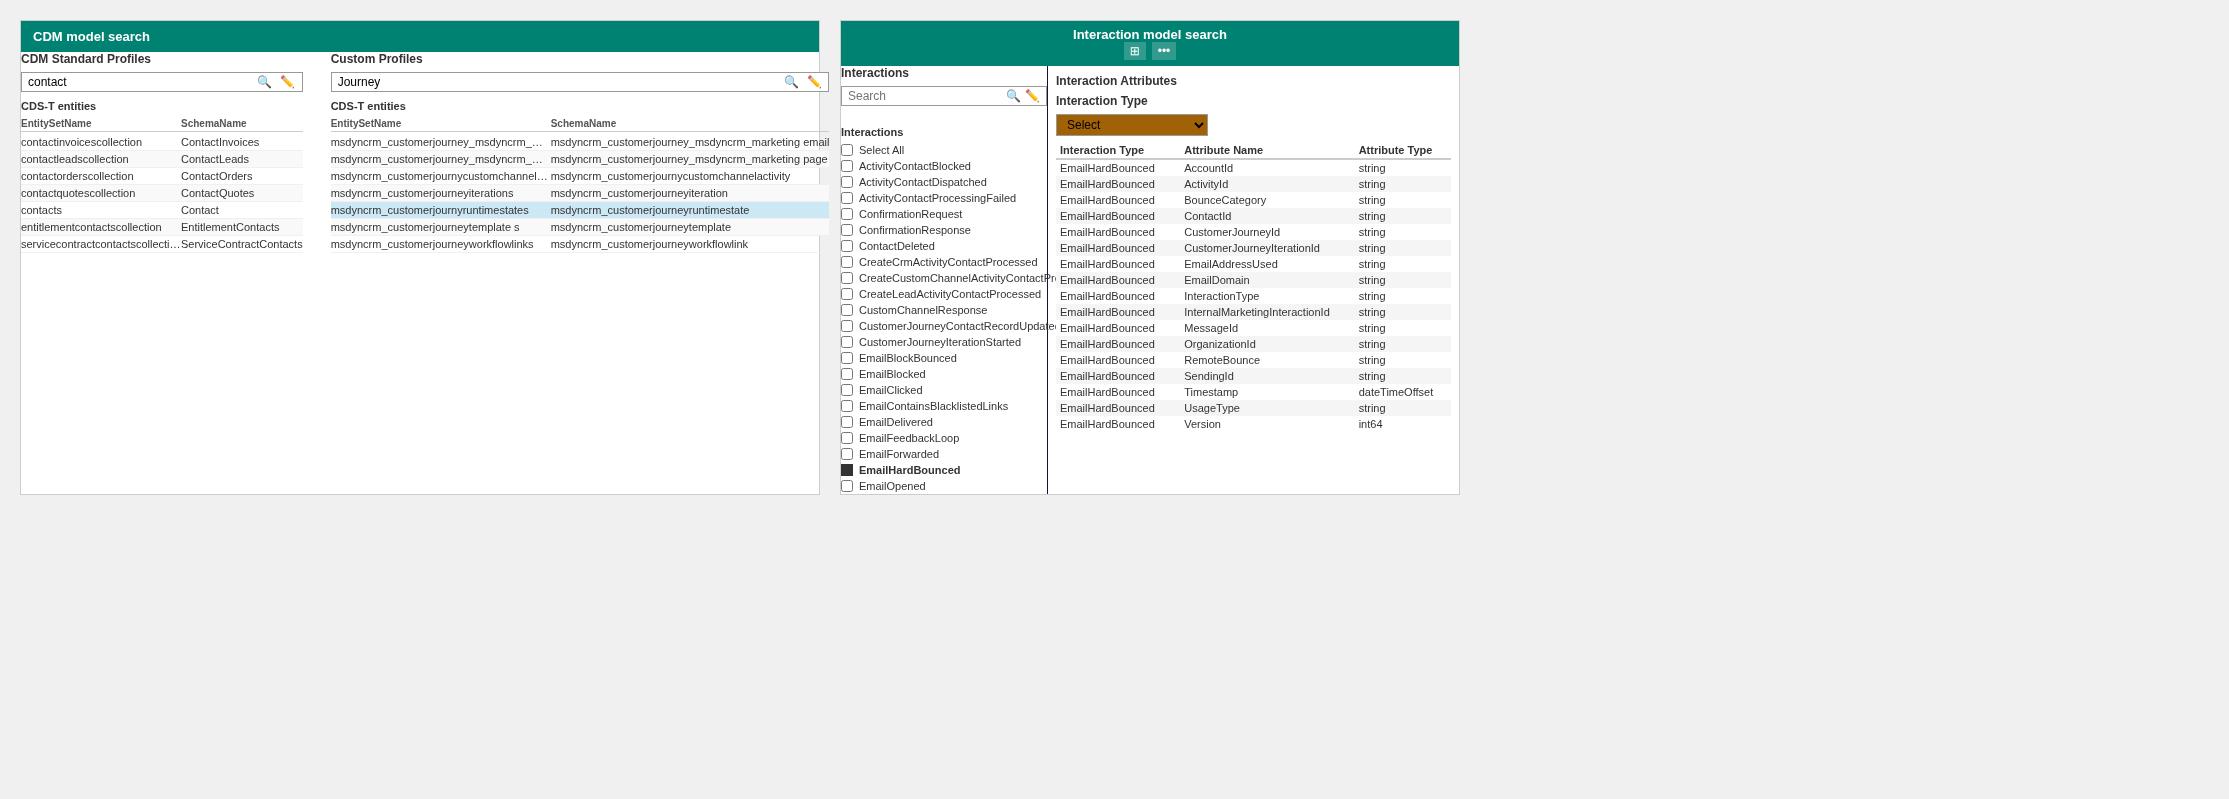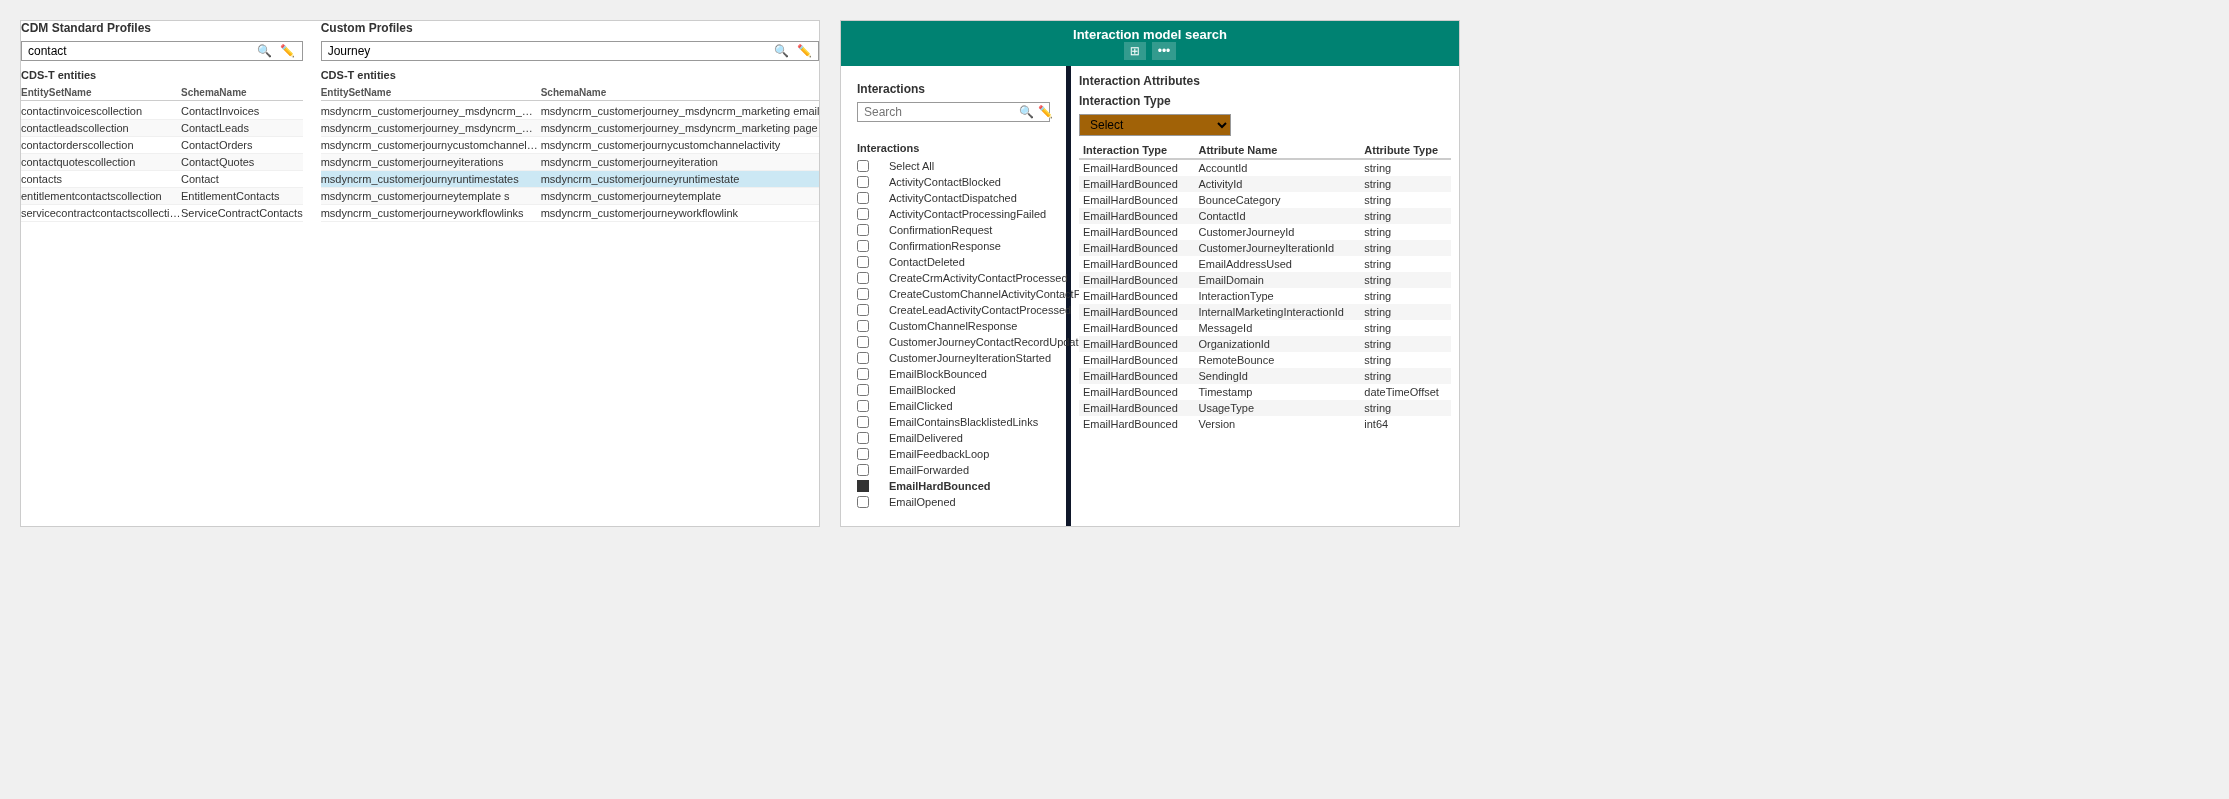--- a/index.html
+++ b/index.html
@@ -22,21 +22,21 @@
     }
     .panel-header {
       background: #008272;
       color: #fff;
       padding: 8px 12px;
       font-size: 13px;
       font-weight: 600;
     }
     .panel-body {
       display: flex;
-      gap: 18px;
+      gap: 28px;
     }
     .section {
       flex: 1;
     }
     .section-title {
       font-size: 12px;
       font-weight: 600;
       margin-bottom: 6px;
       color: #333;
     }
@@ -135,23 +135,23 @@
       color: #fff;
       padding: 2px 6px;
       cursor: pointer;
       font-size: 12px;
     }
     .interaction-body {
       display: flex;
       gap: 0;
     }
     .left-pane {
-      width: 230px;
-      border-right: 5px solid #0f172a;
-      padding: 16px;
+      width: 207px;
+      border-right: 1px solid #0f172a;
+      padding: 0;
     }
     .right-pane {
       flex: 1;
       padding: 8px;
     }
     .pane-title {
       font-size: 12px;
       font-weight: 600;
       color: #333;
       margin-bottom: 6px;
@@ -178,21 +178,21 @@
     }
     .checkbox-list {
       list-style: none;
       font-size: 11px;
       color: #333;
     }
     .checkbox-list li {
       display: flex;
       align-items: center;
       padding: 2px 0;
-      gap: 20px;
+      gap: 6px;
     }
     .checkbox-list li.checked-item {
       font-weight: 600;
     }
     .checkbox-list input[type=checkbox] {
       width: 12px;
       height: 12px;
       margin: 0;
     }
     .cb-filled {
@@ -239,20 +239,23 @@
       font-size: 12px;
       background: #a16207;
       cursor: pointer;
       min-width: 140px;
     }
   </style>
 </head>
 <body>
 
 <div class="cdm-panel">
+  <div class="panel-header">
+    <span>CDM model search</span>
+  </div>
   <div class="panel-body">
 
     <div class="section">
       <div class="section-title">CDM Standard Profiles</div>
       <div class="search-box">
         <input type="text" value="contact" style="">
         <span class="search-icon">🔍</span>
         <span class="pencil-icon">✏️</span>
       </div>
       <div class="cds-label">CDS-T entities</div>

